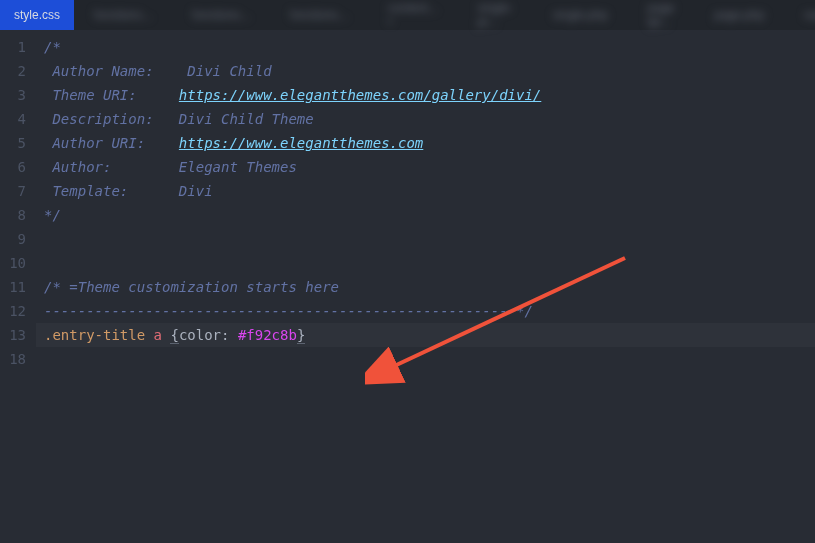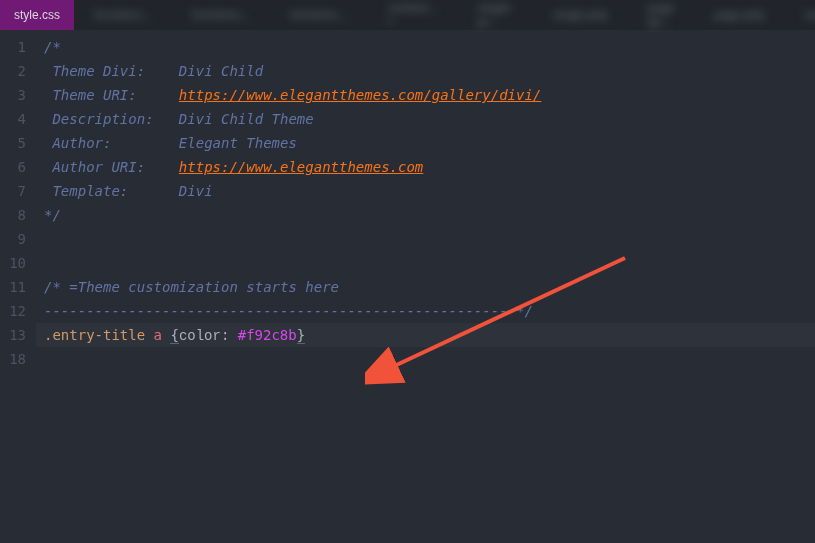--- a/index.html
+++ b/index.html
@@ -27,21 +27,21 @@
       padding: 0 14px;
       height: 100%;
       display: flex;
       align-items: center;
       font-size: 12px;
       cursor: pointer;
       color: #787e8e;
       font-family: -apple-system, BlinkMacSystemFont, 'Segoe UI', sans-serif;
     }
     .tab.active {
-      background: #701a75;
+      background: #1d4ed8;
       color: #d7dae0;
     }
     .tab.inactive {
       filter: blur(4px);
       color: #5d626e;
       padding: 0 20px;
     }
     .editor {
       display: flex;
       font-family: 'Menlo', 'Monaco', 'Consolas', monospace;
@@ -72,38 +72,37 @@
     .code-line.highlighted {
       background: rgba(255,255,255,0.03);
       margin-left: -8px;
       padding-left: 8px;
     }
     .comment {
       color: #6272a4;
       font-style: italic;
     }
     .link {
-      color: #f97316;
+      color: #7dd3fc;
       text-decoration: underline;
       font-style: italic;
     }
     .selector {
       color: #d19a66;
       margin-top: 8px;
     }
     .tag-sel {
       color: #e06c75;
     }
     .brace {
       color: #abb2bf;
       border-bottom: 1px solid #5c6370;
     }
     .property {
       color: #abb2bf;
-      font-family: Liberation Mono, monospace;
     }
     .value {
       color: #d946ef;
     }
     .arrow-svg {
       position: absolute;
       top: 250px;
       left: 365px;
       pointer-events: none;
       z-index: 10;
@@ -137,25 +136,25 @@
     <div>8</div>
     <div>9</div>
     <div>10</div>
     <div>11</div>
     <div>12</div>
     <div>13</div>
     <div>18</div>
   </div>
   <div class="code-area">
     <div class="code-line"><span class="comment">/*</span></div>
-    <div class="code-line"><span class="comment"> Theme Divi:    </span><span class="comment">Divi Child</span></div>
+    <div class="code-line"><span class="comment"> Author Name:    </span><span class="comment">Divi Child</span></div>
     <div class="code-line"><span class="comment"> Theme URI:     </span><span class="link">https://www.elegantthemes.com/gallery/divi/</span></div>
     <div class="code-line"><span class="comment"> Description:   </span><span class="comment">Divi Child Theme</span></div>
+    <div class="code-line"><span class="comment"> Author URI:    </span><span class="link">https://www.elegantthemes.com</span></div>
     <div class="code-line"><span class="comment"> Author:        </span><span class="comment">Elegant Themes</span></div>
-    <div class="code-line"><span class="comment"> Author URI:    </span><span class="link">https://www.elegantthemes.com</span></div>
     <div class="code-line"><span class="comment"> Template:      </span><span class="comment">Divi</span></div>
     <div class="code-line"><span class="comment">*/</span></div>
     <div class="code-line"></div>
     <div class="code-line"></div>
     <div class="code-line"><span class="comment">/* =Theme customization starts here</span></div>
     <div class="code-line"><span class="comment">------------------------------------------------------- */</span></div>
     <div class="code-line highlighted"><span class="selector">.entry-title</span><span class="tag-sel"> a </span><span class="brace">{</span><span class="property">color</span><span class="property">: </span><span class="value">#f92c8b</span><span class="brace">}</span></div>
   </div>
 </div>
 

